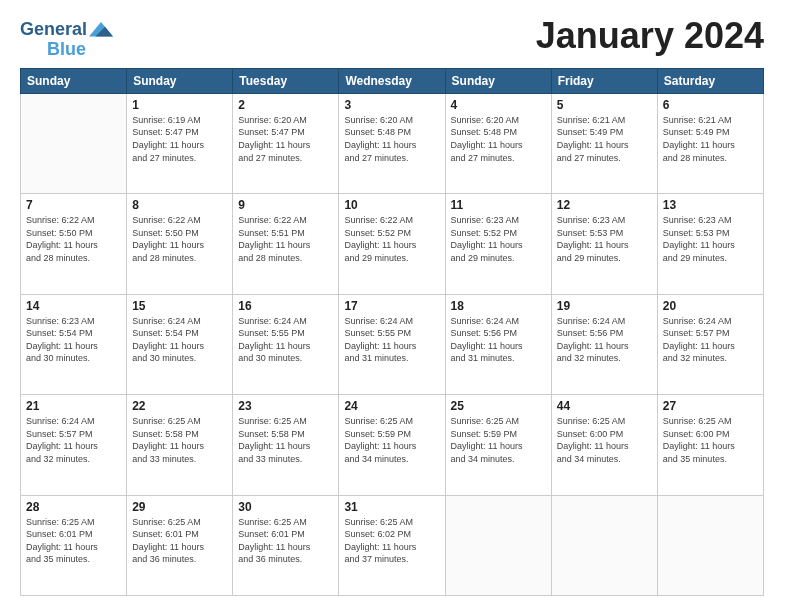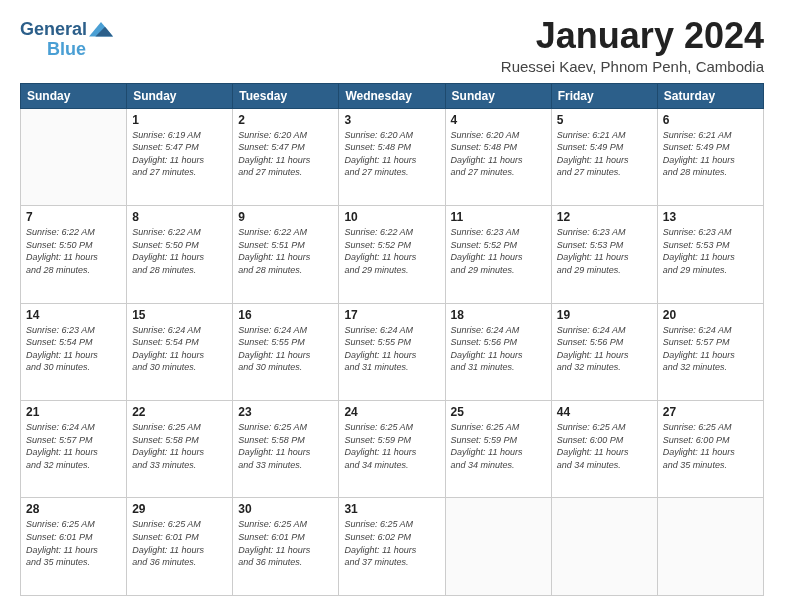--- a/index.html
+++ b/index.html
@@ -82,21 +82,20 @@
       font-size: 12px;
       font-weight: bold;
       color: #222;
       display: block;
       margin-bottom: 2px;
     }
     .day-info {
       font-size: 9px;
       color: #444;
       line-height: 1.4;
-      font-style: italic;
     }
     .empty-cell {
       background: #fafafa;
     }
   </style>
 </head>
 <body>
 
 <div class="page">
   <div class="header">
@@ -107,21 +106,20 @@
           <svg class="logo-icon" viewBox="0 0 30 24" xmlns="http://www.w3.org/2000/svg">
             <polygon points="0,20 15,2 30,20" fill="#4a9fd4"></polygon>
             <polygon points="8,20 20,8 30,20" fill="#2c5f8a"></polygon>
           </svg>
         </div>
         <div class="logo-text" style="color:#4a9fd4;text-align:center;">Blue</div>
       </div>
     </div>
     <div class="title-area">
       <div class="month-title">January 2024</div>
-      <div class="subtitle">Ruessei Kaev, Phnom Penh, Cambodia</div>
     </div>
   </div>
 
   <table class="calendar-table">
     <thead>
       <tr>
       <th>Sunday</th>
           <th>Sunday</th>
           <th>Tuesday</th>
           <th>Wednesday</th>

